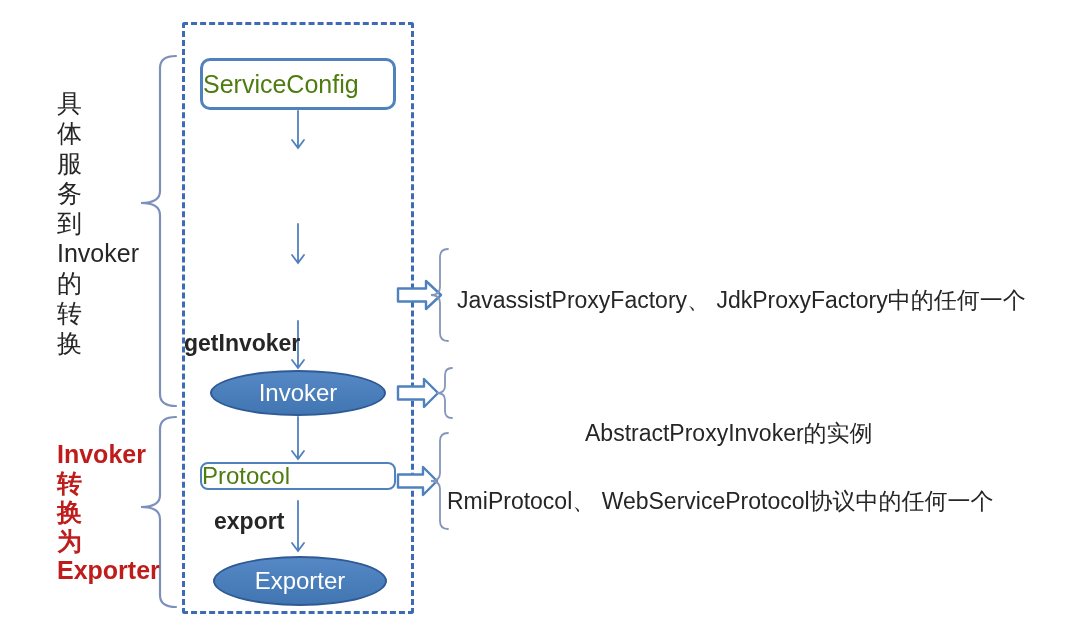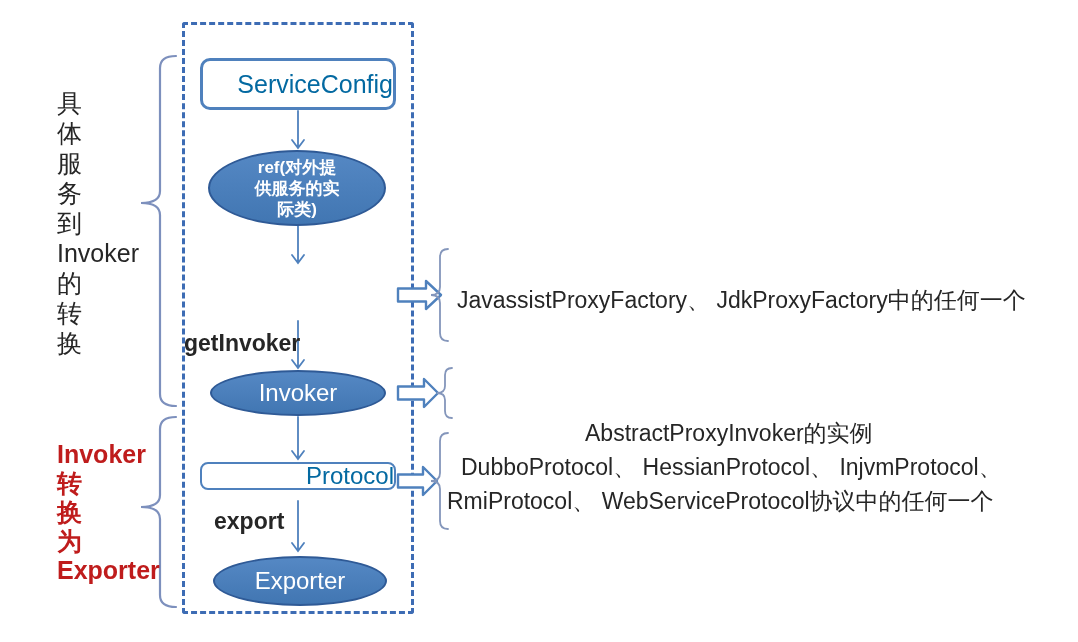--- a/index.html
+++ b/index.html
@@ -13,22 +13,22 @@
     font-size:25px;line-height:30px;color:#262626;}
   .vlabel.red{color:#bf1c1c;font-weight:bold;line-height:29px;}
   
   .dashed-box{
     left:182px;top:22px;width:226px;height:586px;
     border:3px dashed #3d6cb4;border-radius:3px;background:transparent;
   }
   
   .rectnode{
     background:#ffffff;border:3px solid #4f81bd;border-radius:10px;
-    display:flex;align-items:center;justify-content:flex-end;
-    font-size:25px;color:#0369a1;box-sizing:border-box;
+    display:flex;align-items:center;justify-content:flex-start;
+    font-size:25px;color:#4d7c0f;box-sizing:border-box;
   }
   
   .ellipsenode{
     background:linear-gradient(180deg,#5588c4 0%,#4176b2 100%);
     border:2.5px solid #2f5a96;border-radius:50%;
     display:flex;flex-direction:column;align-items:center;justify-content:center;
     color:#ffffff;box-sizing:border-box;text-align:center;
   }
   .edge-label{font-size:23px;color:#262626;font-weight:700;}
   .annot{font-size:23px;color:#262626;white-space:nowrap;}
@@ -86,25 +86,20 @@
     <span>转</span>
     <span>换</span>
     <span>为</span>
     <span>Exporter</span>
   </div>
 
   <div class="abs rectnode" style="left:200px;top:58px;width:196px;height:52px;">
     <span>ServiceConfig</span>
   </div>
 
-  <div class="abs ellipsenode" style="left:208px;top:150px;width:178px;height:76px;font-size:17px;font-weight:bold;line-height:21px;">
-    <span>ref(对外提</span>
-    <span>供服务的实</span>
-    <span>际类)</span>
-  </div>
 
 
   <div class="abs edge-label" style="left:184px;top:330px;">
     <span>getInvoker</span>
   </div>
 
   <div class="abs ellipsenode" style="left:210px;top:370px;width:176px;height:46px;font-size:24px;">
     <span>Invoker</span>
   </div>
 
@@ -121,21 +116,18 @@
   </div>
 
   <div class="abs annot" style="left:457px;top:285px;">
     <span>JavassistProxyFactory、 JdkProxyFactory中的任何一个</span>
   </div>
 
   <div class="abs annot" style="left:585px;top:382px;margin-top:36px;">
     <span>AbstractProxyInvoker的实例</span>
   </div>
 
-  <div class="abs annot" style="left:461px;top:452px;">
-    <span>DubboProtocol、 HessianProtocol、 InjvmProtocol、</span>
-  </div>
   <div class="abs annot" style="left:447px;top:486px;">
     <span>RmiProtocol、 WebServiceProtocol协议中的任何一个</span>
   </div>
 
 
 </div>
 
 </body></html>

